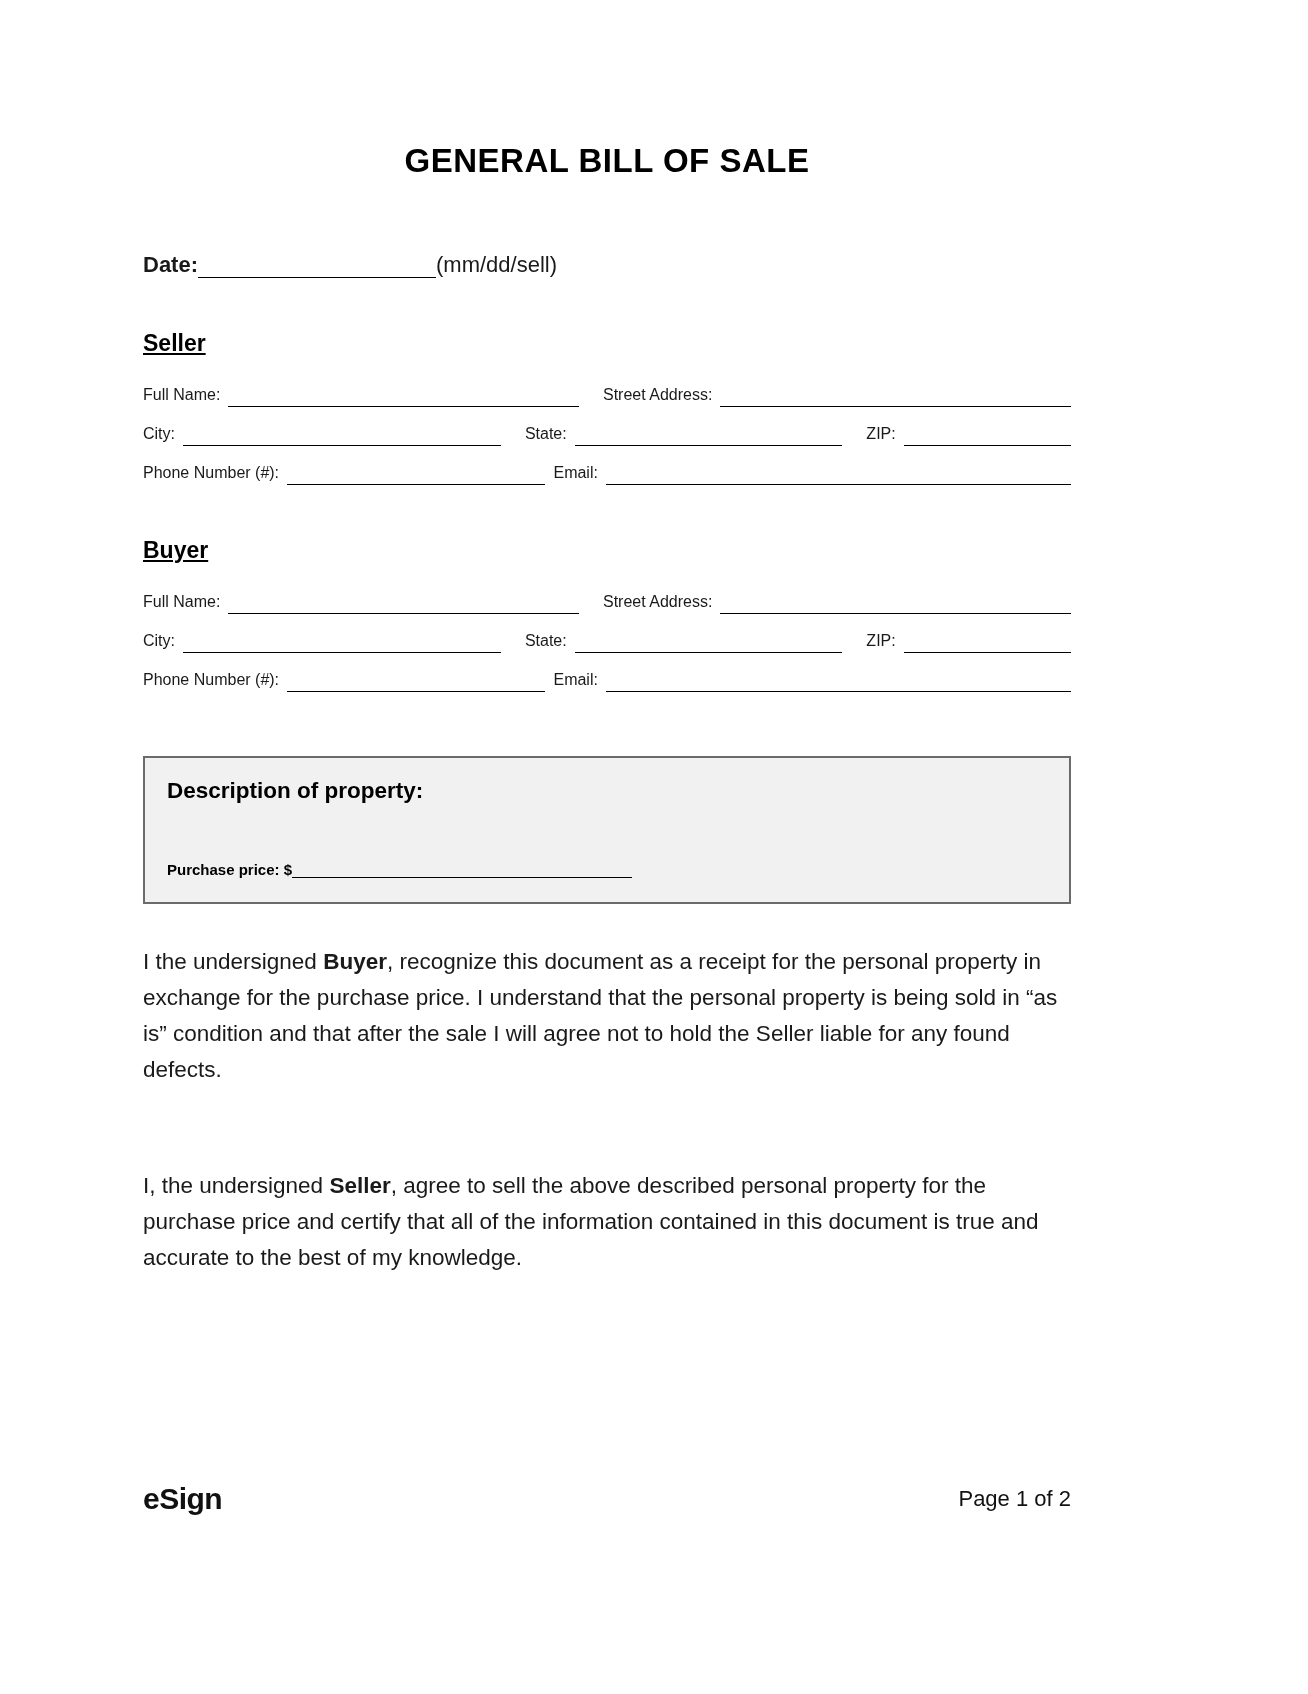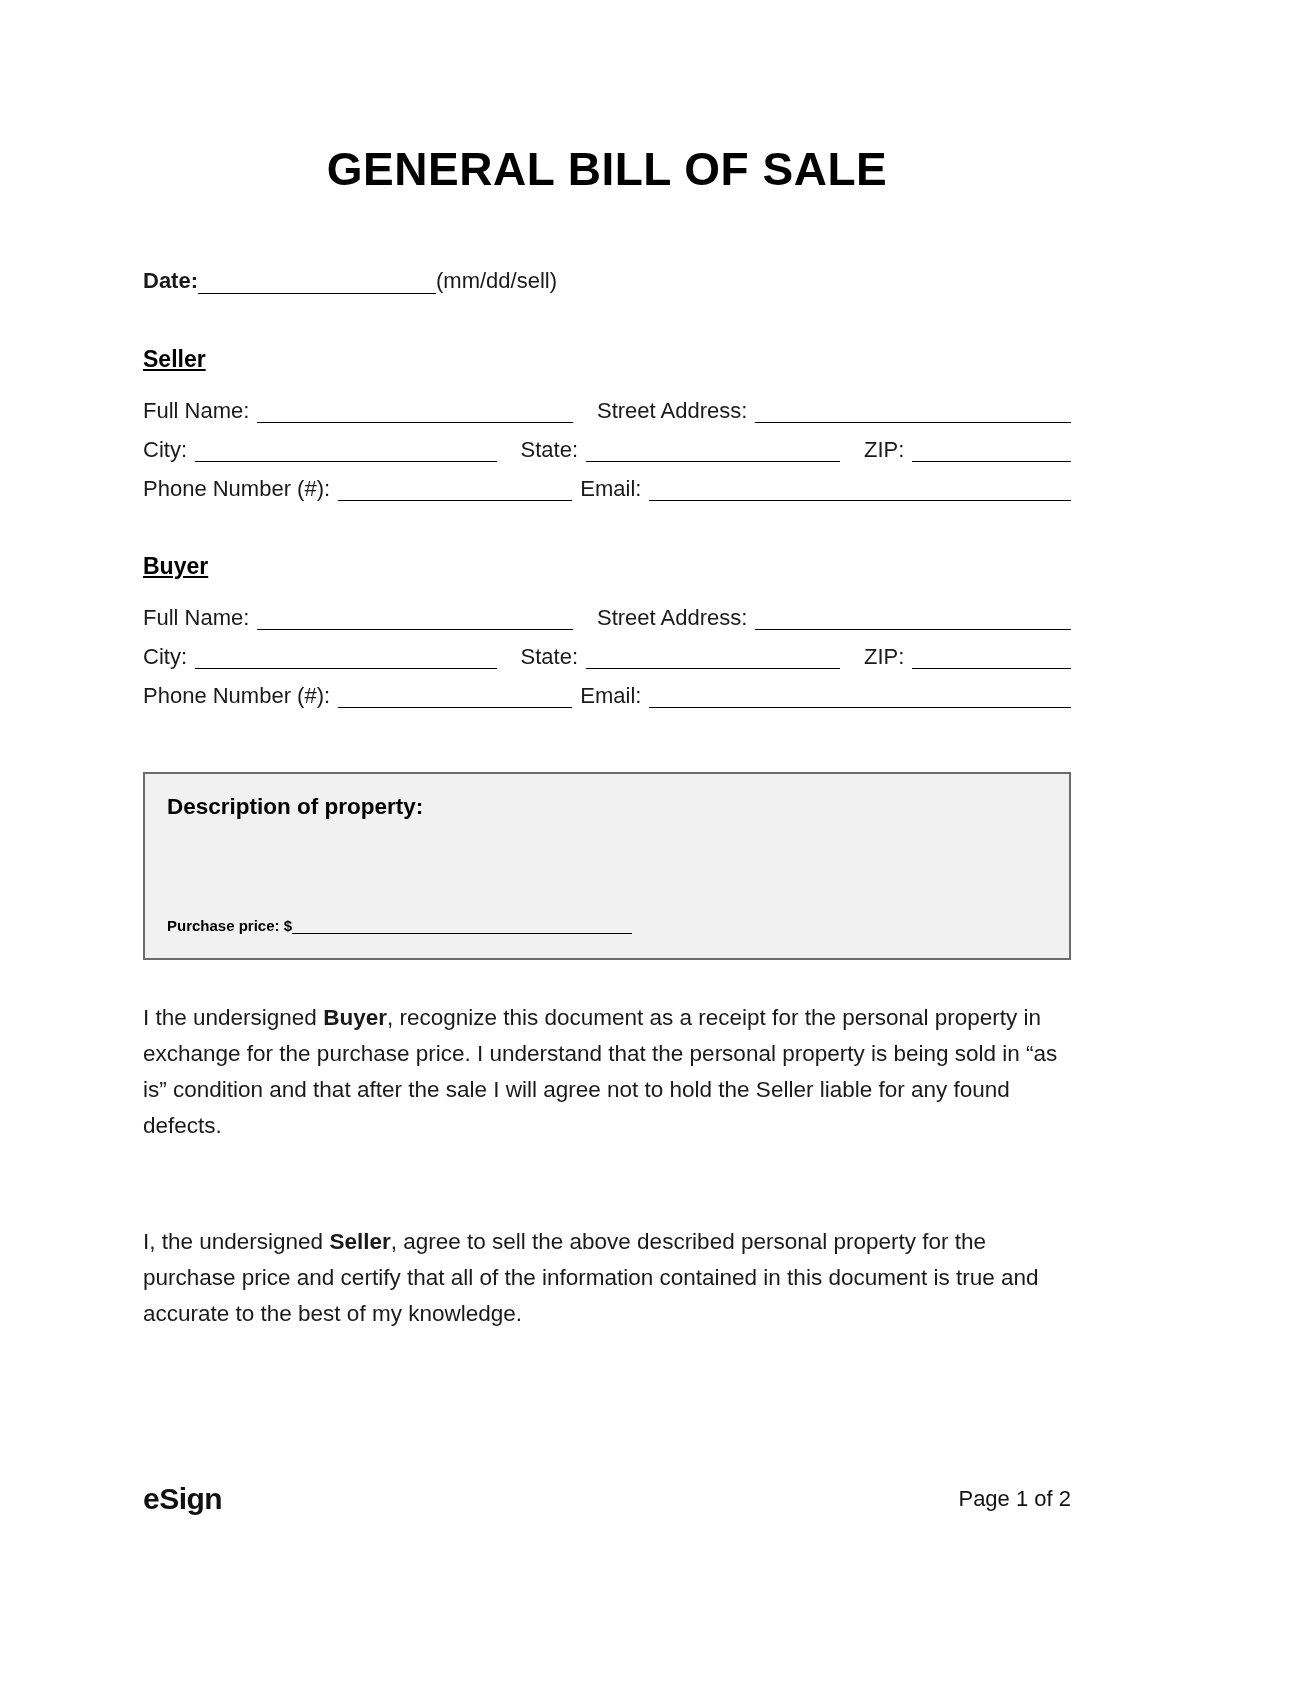--- a/index.html
+++ b/index.html
@@ -22,21 +22,21 @@
   }
   .content {
     position: absolute;
     left: 143px;
     width: 928px;
     top: 0;
   }
   .doc-title {
     margin-top: 142px;
     text-align: center;
-    font-size: 46px;
+    font-size: 33px;
     font-weight: 700;
     letter-spacing: 0.5px;
     color: #000;
   }
   .date-row {
     margin-top: 72px;
     display: flex;
     align-items: flex-end;
     font-size: 22px;
   }
@@ -49,37 +49,37 @@
   .section-heading {
     margin-top: 52px;
     font-size: 23px;
     font-weight: 700;
     text-decoration: underline;
     color: #000;
   }
   .field-row {
     display: flex;
     align-items: flex-end;
-    font-size: 22px;
+    font-size: 16px;
     margin-top: 13px;
     line-height: 24px;
   }
   .field-row .lbl { white-space: nowrap; }
   .field-row .gap-s { width: 8px; flex: none; }
   .field-row .gap-m { width: 24px; flex: none; }
   .first-field-row { margin-top: 24px; }
   .b1 { flex: 1.9; }
   .b2 { flex: 1.6; }
   .b3 { flex: 1.0; }
   .half { flex: 1; }
   .phone-blank { flex: 1; }
   .email-blank { flex: 1.8; }
   .property-box {
     margin-top: 64px;
-    height: 188px;
+    height: 148px;
     border: 2px solid #6b6b6b;
     background: #f1f1f1;
     padding: 20px 22px 24px 22px;
     display: flex;
     flex-direction: column;
     justify-content: space-between;
   }
   .property-box .box-label {
     font-size: 22.5px;
     font-weight: 700;

